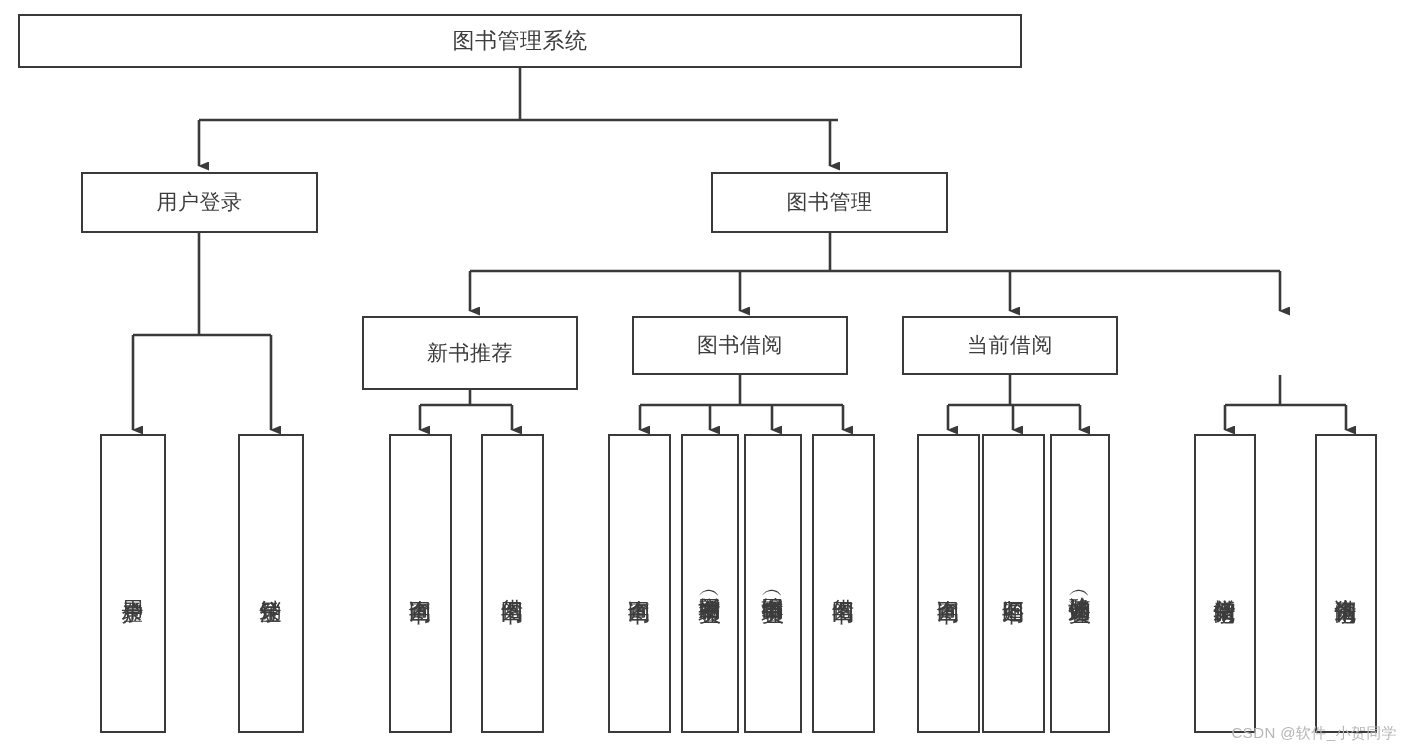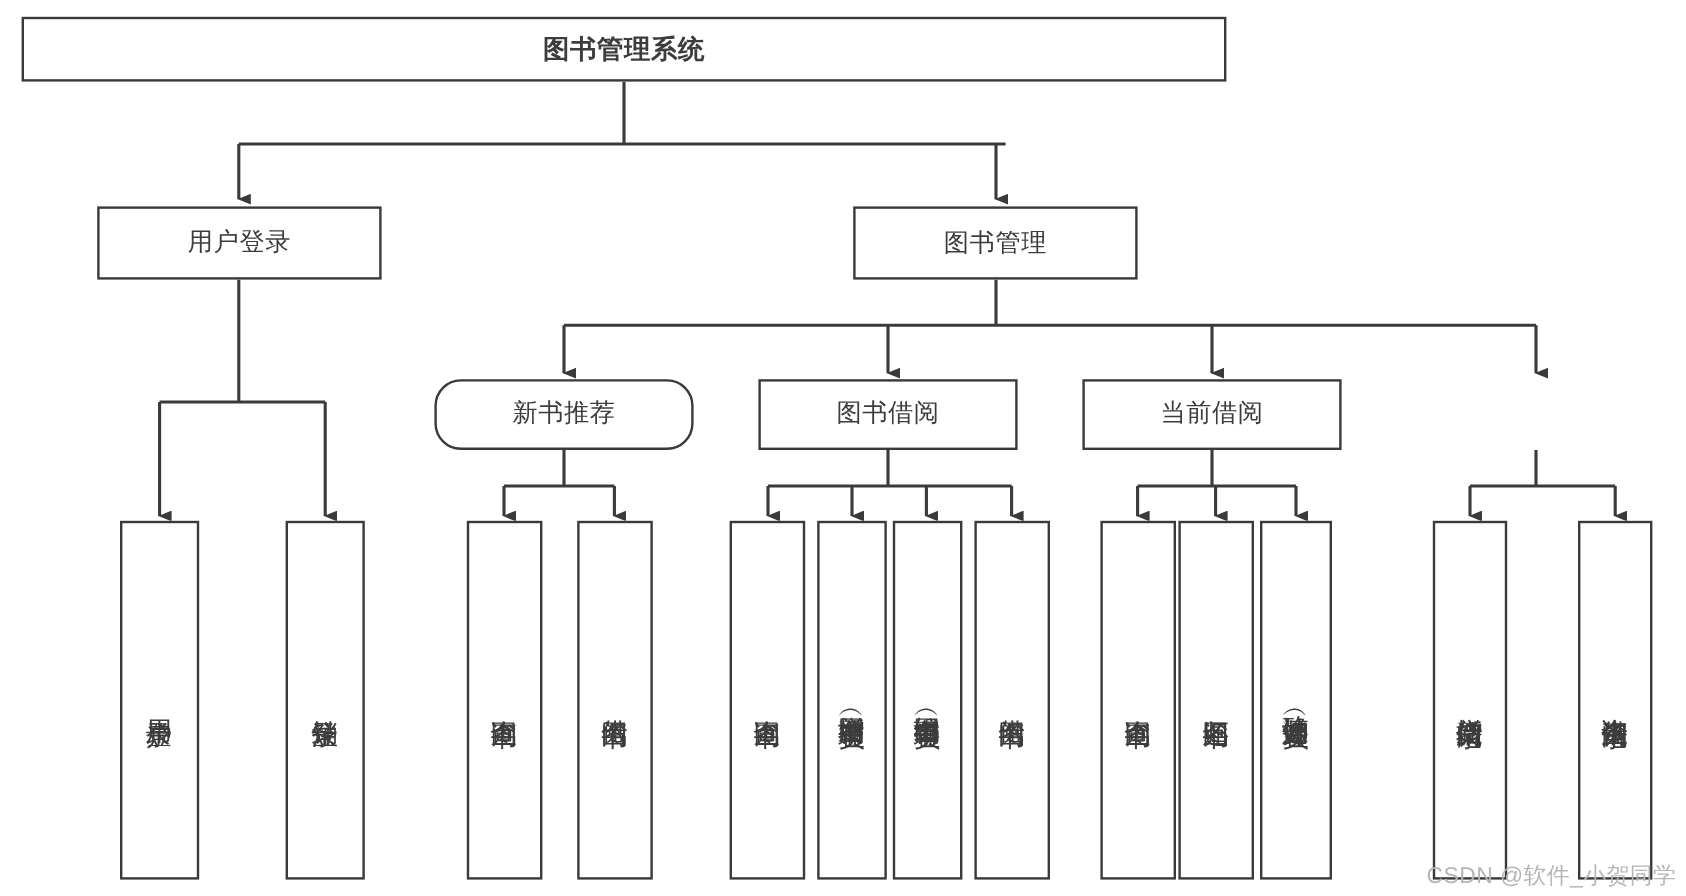--- a/index.html
+++ b/index.html
@@ -62,21 +62,21 @@
     text-orientation: upright;
     font-size: 22px;
     line-height: 1.05;
     letter-spacing: 1px;
     max-height: 100%;
   }
   #watermark {
     position: absolute;
     right: 8px;
     bottom: 4px;
-    font-size: 19px;
+    font-size: 15px;
     color: #b6b6b6;
     white-space: nowrap;
     letter-spacing: 0.4px;
   }
 </style>
 </head>
 <body>
 
 <div id="diagram-root">
 
@@ -125,32 +125,32 @@
       <path d="M1013,405 L1013,430" marker-end="url(#arrowhead)"></path>
       <path d="M1080,405 L1080,430" marker-end="url(#arrowhead)"></path>
 
       <path d="M1280,375 L1280,405"></path>
       <path d="M1225,405 L1346,405"></path>
       <path d="M1225,405 L1225,430" marker-end="url(#arrowhead)"></path>
       <path d="M1346,405 L1346,430" marker-end="url(#arrowhead)"></path>
     </g>
   </svg>
 
-  <div class="node horiz root" style="left:18px; top:14px; width:1004px; height:54px;font-weight:bold;">
+  <div class="node horiz root" style="left:18px; top:14px; width:1004px; height:54px;">
     <span class="node-label">图书管理系统</span>
   </div>
 
   <div class="node horiz" style="left:81px; top:172px; width:237px; height:61px;">
     <span class="node-label">用户登录</span>
   </div>
   <div class="node horiz" style="left:711px; top:172px; width:237px; height:61px;font-family:Liberation Serif, serif;">
     <span class="node-label">图书管理</span>
   </div>
 
-  <div class="node horiz" style="left:362px; top:316px; width:216px; height:59px;border-radius:22px;">
+  <div class="node horiz" style="left:362px; top:316px; width:216px; height:74px;">
     <span class="node-label">新书推荐</span>
   </div>
   <div class="node horiz" style="left:902px; top:316px; width:216px; height:59px;">
     <span class="node-label">当前借阅</span>
   </div>
   <div class="node horiz" style="left:632px; top:316px; width:216px; height:59px;">
     <span class="node-label">图书借阅</span>
   </div>
 
   <div class="node vert" style="left:100px; top:434px; width:66px; height:299px;">

